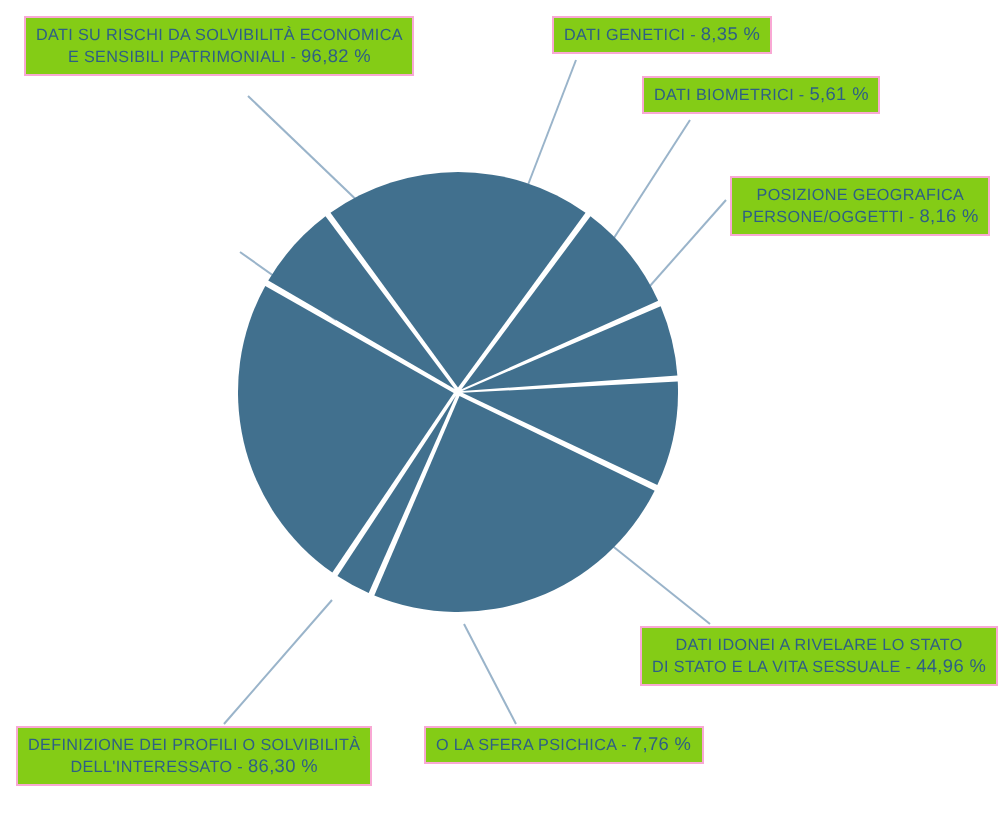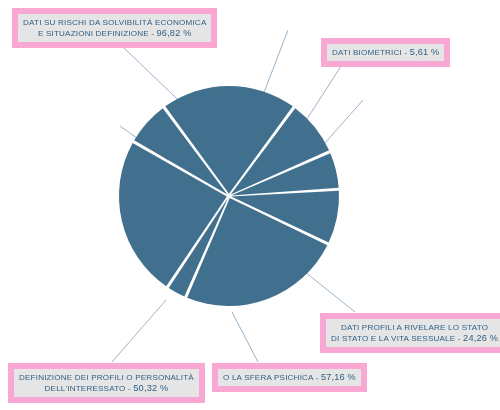--- a/index.html
+++ b/index.html
@@ -19,22 +19,22 @@
   #chart-svg {
     position: absolute;
     left: 0;
     top: 0;
     width: 500px;
     height: 410px;
   }
   .callout {
     position: absolute;
     box-sizing: border-box;
-    background: #e5e5e5;
-    border: 6px solid #f9a8d4;
+    background: #84cc16;
+    border: 1px solid #f9a8d4;
     color: #2e5f85;
     font-size: 8.1px;
     line-height: 11px;
     letter-spacing: 0.18px;
     text-align: center;
     padding: 3px 5px 3px 5px;
     white-space: nowrap;
     z-index: 5;
   }
   .callout .num {
@@ -78,37 +78,44 @@
         <path d="M 231.16 196.43 L 338.88 190.77 A 110 110 0 0 1 328.66 242.56 Z" fill="#41708E"></path>
         <path d="M 229.77 198.06 L 327.32 245.33 A 110 110 0 0 1 187.15 297.73 Z" fill="#41708E"></path>
         <path d="M 227.95 197.93 L 184.33 296.52 A 110 110 0 0 1 168.72 288.01 Z" fill="#41708E"></path>
         <path d="M 226.86 196.50 L 166.17 286.29 A 110 110 0 0 1 132.63 142.97 Z" fill="#41708E"></path>
         <path d="M 227.36 194.54 L 134.14 140.30 A 110 110 0 0 1 162.76 108.18 Z" fill="#41708E"></path>
       </g>
   </svg>
 
   <div class="callout" id="callout-solvibilita">
     <span class="cl-line1">DATI SU RISCHI DA SOLVIBILITÀ ECONOMICA</span>
-    <span class="cl-line2"><span>E SITUAZIONI DEFINIZIONE - </span><span class="num">96,82 %</span></span>
+    <span class="cl-line2"><span>E SENSIBILI PATRIMONIALI - </span><span class="num">96,82 %</span></span>
   </div>
 
+  <div class="callout" id="callout-genetici">
+    <span class="cl-line1"><span>DATI GENETICI - </span><span class="num">8,35 %</span></span>
+  </div>
 
   <div class="callout" id="callout-biometrici">
     <span class="cl-line1"><span>DATI BIOMETRICI - </span><span class="num">5,61 %</span></span>
   </div>
 
+  <div class="callout" id="callout-posizione">
+    <span class="cl-line1">POSIZIONE GEOGRAFICA</span>
+    <span class="cl-line2"><span>PERSONE/OGGETTI - </span><span class="num">8,16 %</span></span>
+  </div>
 
 
   <div class="callout" id="callout-salute">
-    <span class="cl-line1">DATI PROFILI A RIVELARE LO STATO</span>
-    <span class="cl-line2"><span>DI STATO E LA VITA SESSUALE - </span><span class="num">24,26 %</span></span>
+    <span class="cl-line1">DATI IDONEI A RIVELARE LO STATO</span>
+    <span class="cl-line2"><span>DI STATO E LA VITA SESSUALE - </span><span class="num">44,96 %</span></span>
   </div>
 
   <div class="callout" id="callout-psichica">
-    <span class="cl-line2"><span>O LA SFERA PSICHICA - </span><span class="num">57,16 %</span></span>
+    <span class="cl-line2"><span>O LA SFERA PSICHICA - </span><span class="num">7,76 %</span></span>
   </div>
 
   <div class="callout" id="callout-profili">
-    <span class="cl-line1">DEFINIZIONE DEI PROFILI O PERSONALITÀ</span>
-    <span class="cl-line2"><span>DELL'INTERESSATO - </span><span class="num">50,32 %</span></span>
+    <span class="cl-line1">DEFINIZIONE DEI PROFILI O SOLVIBILITÀ</span>
+    <span class="cl-line2"><span>DELL'INTERESSATO - </span><span class="num">86,30 %</span></span>
   </div>
 
 </div>
 
 </body></html>

